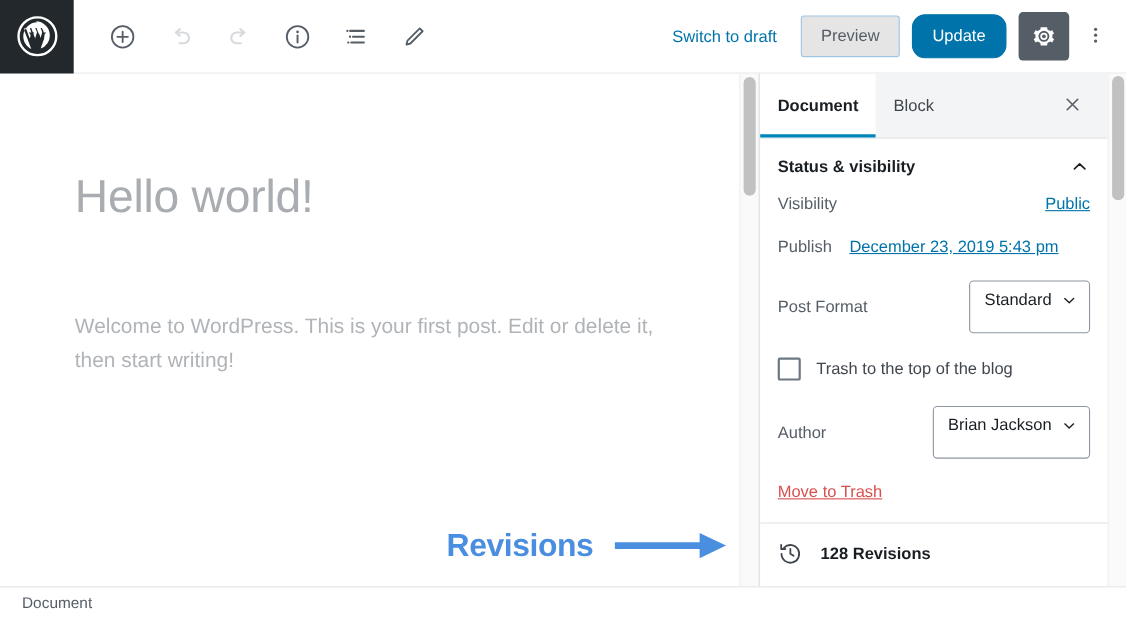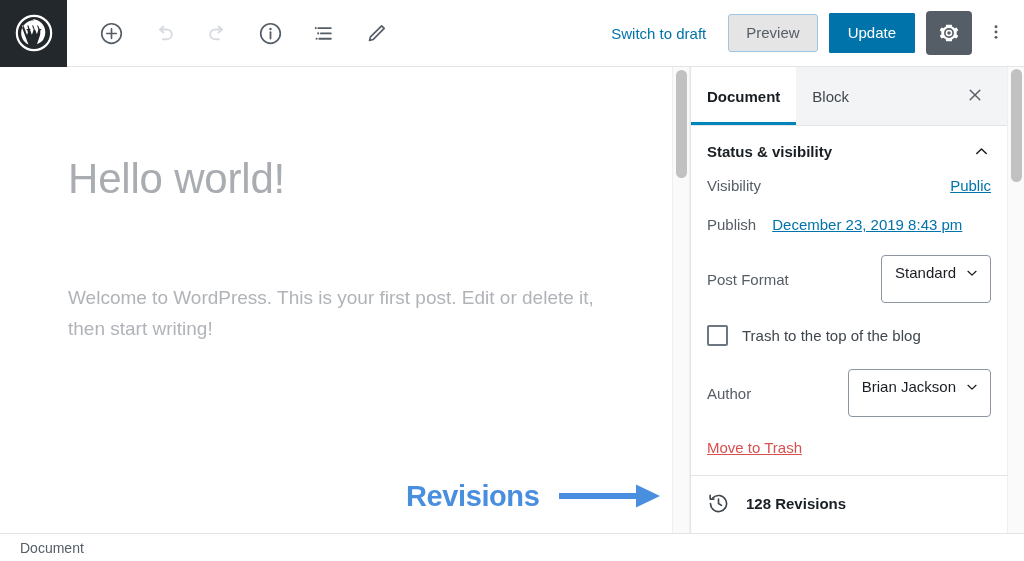--- a/index.html
+++ b/index.html
@@ -92,21 +92,21 @@
     margin-right: 11px;
     line-height: 1.2;
     font-family: inherit;
   }
 
   .btn-update {
     font-size: 15px;
     color: #ffffff;
     background: #0073aa;
     border: 1px solid #0073aa;
-    border-radius: 1px;
+    border-radius: 12px;
     padding: 10px 18px;
     cursor: pointer;
     margin-right: 11px;
     line-height: 1.2;
     font-family: inherit;
   }
 
   .btn-gear {
     width: 46px;
     height: 44px;
@@ -536,21 +536,21 @@
         </span>
       </div>
 
       <div class="row">
         <span class="row-label">Visibility</span>
         <span class="row-link">Public</span>
       </div>
 
       <div class="row-publish">
         <span class="row-label">Publish</span>
-        <span class="row-link">December 23, 2019 8:43 pm</span>
+        <span class="row-link">December 23, 2019 5:43 pm</span>
       </div>
 
       <div class="row">
         <span class="row-label">Post Format</span>
         <span class="select-box">
           <span>Standard</span>
           <span>
             <svg width="16" height="16" viewBox="0 0 24 24" fill="none">
               <path d="M6 9.5 12 15.2l6-5.7" stroke="currentColor" stroke-width="1.9" stroke-linecap="round" stroke-linejoin="round"></path>
             </svg>

